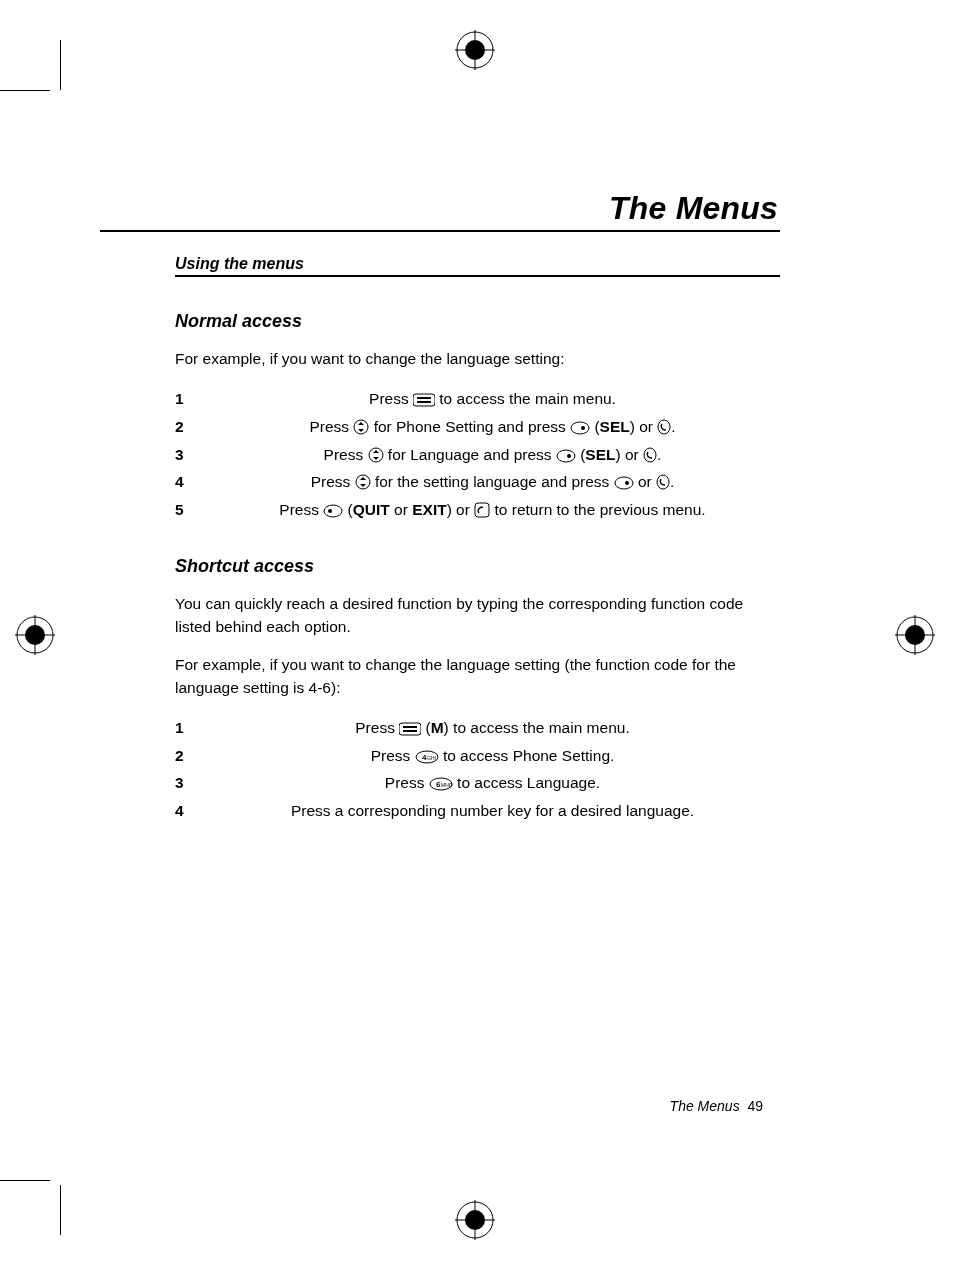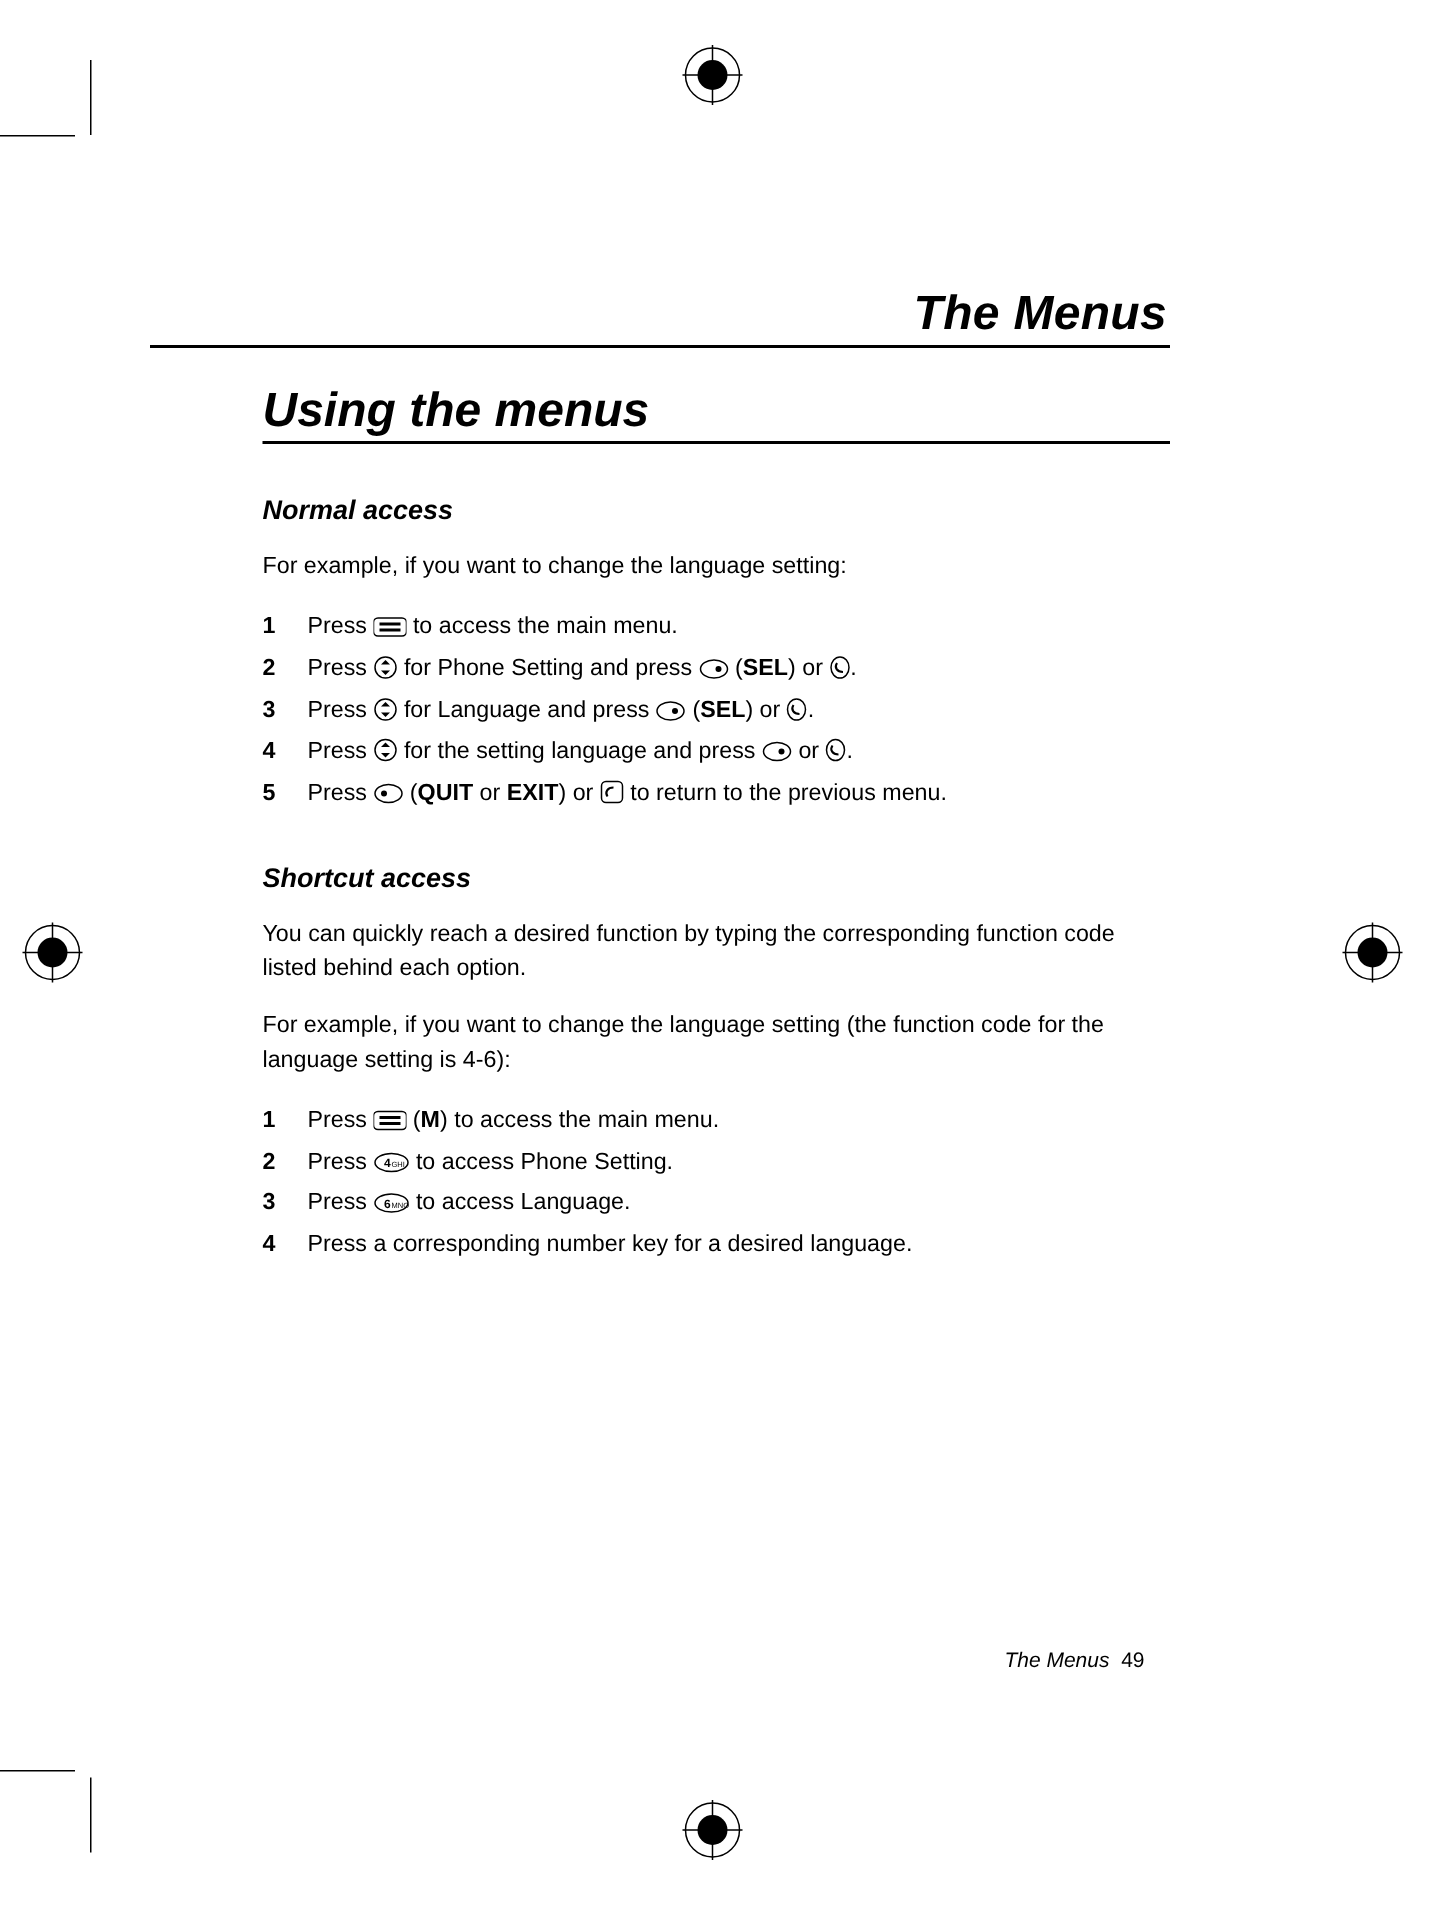--- a/index.html
+++ b/index.html
@@ -54,21 +54,21 @@
 
   .intro {
     margin-top: 40px;
     font-size: 15.5px;
     line-height: 1.45;
   }
 
   .h2 {
     font-style: italic;
     font-weight: 800;
-    font-size: 32px;
+    font-size: 16px;
     margin: 28px 0 0 0;
     padding-bottom: 2px;
     border-bottom: 2px solid #000;
     width: 100%;
   }
 
   .h3 {
     font-style: italic;
     font-weight: 800;
     font-size: 18px;
@@ -92,21 +92,21 @@
     font-size: 15.5px;
     line-height: 1.65;
     margin-bottom: 2px;
   }
   ol.steps li .num {
     font-weight: 800;
     width: 30px;
     flex: 0 0 30px;
     text-align: left;
   }
-  ol.steps li .txt { flex: 1; }
+  ol.steps li .txt { flex: 1; text-align: center; }
 
   .icon {
     display: inline-block;
     vertical-align: -3px;
     height: 15px;
   }
 
   .footer {
     position: absolute;
     left: 158px;

